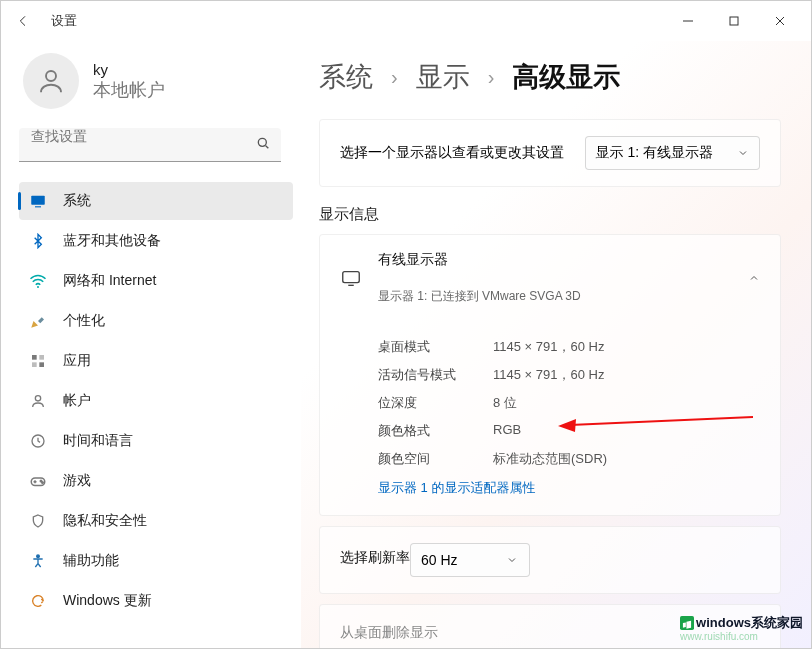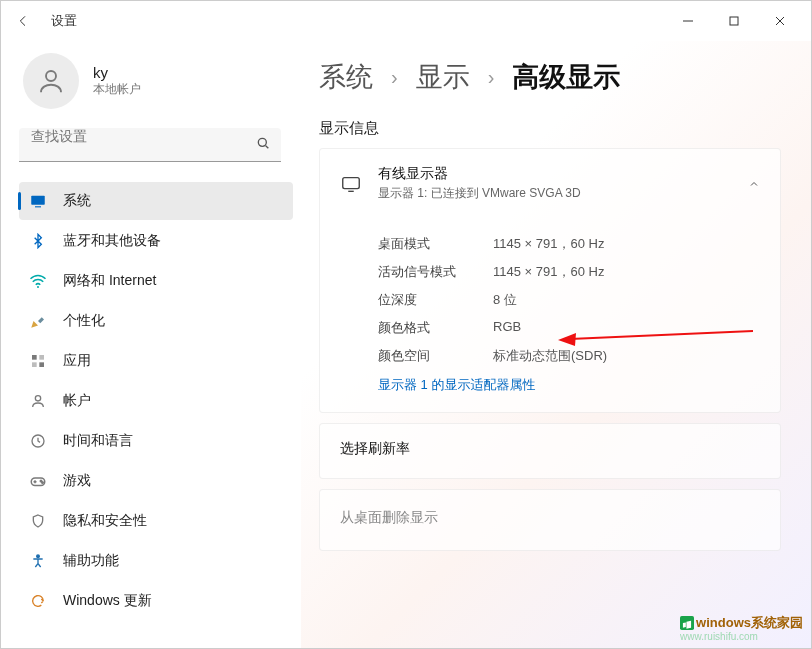--- a/index.html
+++ b/index.html
@@ -12,21 +12,21 @@
 .winbtns { display:flex; }
 .winbtn { width:46px; height:32px; display:flex; align-items:center; justify-content:center; cursor:pointer; }
 .winbtn svg { width:10px; height:10px; }
 
 .layout { display:flex; height:calc(100% - 40px); }
 .sidebar { width:300px; padding:12px 8px 8px 18px; display:flex; flex-direction:column; }
 .profile { display:flex; align-items:center; gap:14px; margin-bottom:18px; padding-left:4px; }
 .avatar { width:56px; height:56px; border-radius:50%; background:#ececec; display:flex; align-items:center; justify-content:center; }
 .avatar svg { width:30px; height:30px; stroke:#7a7a7a; }
 .profile-name { font-size:15px; color:#222; }
-.profile-sub { font-size:12px; color:#777; }
+.profile-sub { font-size:18px; color:#777; }
 
 .search { position:relative; margin-bottom:20px; width:262px; }
 .search input { width:100%; height:34px; border:none; border-bottom:1px solid #999; background:#f6f6f6; border-radius:4px 4px 0 0; padding:0 36px 16px 12px; font-size:14px; outline:none; }
 .search input::placeholder { color:#777; }
 .search .sico { position:absolute; right:10px; top:8px; width:16px; height:16px; color:#555; }
 
 .nav { display:flex; flex-direction:column; gap:2px; }
 .nav-item { display:flex; align-items:center; height:38px; border-radius:4px; padding:0 10px; gap:16px; cursor:pointer; font-size:14px; color:#222; position:relative; }
 .nav-item.active { background:#eaeaea; }
 .nav-item.active::before { content:""; position:absolute; left:-1px; top:10px; bottom:10px; width:3px; background:#0067c0; border-radius:2px; }
@@ -44,41 +44,41 @@
 .card-row .spacer { flex:1; }
 
 .select { border:1px solid rgba(0,0,0,.15); background:#fdfdfd; border-radius:4px; height:34px; display:flex; align-items:center; padding:0 10px; gap:24px; cursor:pointer; font-size:14px; }
 .chev { width:12px; height:12px; }
 
 .section-title { font-size:15px; color:#222; margin:18px 0 10px; }
 
 .exp-head { display:flex; align-items:center; gap:16px; padding:16px 20px; }
 .exp-ico { width:22px; height:22px; }
 .exp-titles .t { font-size:14px; color:#111; }
-.exp-titles .s { font-size:12px; color:#666; margin-top:2px; }
+.exp-titles .s { font-size:12px; color:#666; margin-top:19px; }
 .exp-head .spacer { flex:1; }
 
 .exp-body { padding:16px 20px 18px 58px; border-top:1px solid transparent; }
 .kv { display:flex; font-size:13px; margin-bottom:10px; }
 .kv .k { width:115px; color:#444; }
 .kv .v { color:#555; }
 
 .link { color:#0067c0; font-size:13px; cursor:pointer; text-decoration:none; }
 
 .refresh-card .rhead { display:flex; padding:16px 20px; align-items:center; }
 .rtexts .t { font-size:14px; color:#111; margin-bottom:4px; }
 .rtexts .d { font-size:12px; color:#666; max-width:280px; line-height:1.5; }
 
 .remove-card { padding:16px 20px; font-size:12px; color:#666; line-height:1.7; }
 .remove-card .t { font-size:14px; color:#111; margin-bottom:4px; }
 
 .arrow-anno { position:absolute; pointer-events:none; }
 
 .wm { position:absolute; right:8px; bottom:6px; font-size:13px; line-height:1.15; text-align:left; pointer-events:none; }
-.wm .l1 { color:#a16207; font-weight:700; }
+.wm .l1 { color:#0f172a; font-weight:700; }
 .wm .l2 { color:#9fd9b3; font-size:10px; }
 .wm svg { vertical-align:middle; margin-right:2px; }
 </style>
 </head>
 <body>
 
 <div class="titlebar">
   <div class="back">
     <svg width="16" height="16" viewBox="0 0 24 24" fill="none" stroke="#333" stroke-width="1.5">
         <path d="M15 5l-7 7 7 7"></path>
@@ -234,20 +234,32 @@
 
   <main class="content">
     <div class="breadcrumb">
       <span class="bc">系统</span>
       <span class="sep">›</span>
       <span class="bc">显示</span>
       <span class="sep">›</span>
       <span class="bc current">高级显示</span>
     </div>
 
+    <div class="card">
+      <div class="card-row">
+        <span class="label">选择一个显示器以查看或更改其设置</span>
+        <div class="spacer"></div>
+        <div class="select">
+          <span>显示 1: 有线显示器</span>
+          <svg class="chev" viewBox="0 0 24 24" fill="none" stroke="#555" stroke-width="2">
+              <path d="M6 9l6 6 6-6"></path>
+            </svg>
+        </div>
+      </div>
+    </div>
 
     <div class="section-title">显示信息</div>
 
     <div class="card" style="position:relative;">
       <div class="exp-head">
         <svg class="exp-ico" viewBox="0 0 24 24" fill="none" stroke="#444" stroke-width="1.5">
             <rect x="3" y="5" width="18" height="12" rx="2"></rect>
             <path d="M9 20h6"></path>
           </svg>
         <div class="exp-titles">
@@ -287,20 +299,27 @@
           <polygon points="0,13 18,6 17,19" fill="#e11"></polygon>
         </svg>
     </div>
 
     <div class="card refresh-card">
       <div class="rhead">
         <div class="rtexts">
           <div class="t">选择刷新率</div>
         </div>
         <div class="spacer"></div>
+        <div class="select" style="min-width:120px;">
+          <span>60 Hz</span>
+          <div class="spacer"></div>
+          <svg class="chev" viewBox="0 0 24 24" fill="none" stroke="#555" stroke-width="2">
+              <path d="M6 9l6 6 6-6"></path>
+            </svg>
+        </div>
       </div>
     </div>
 
     <div class="card remove-card" style="color:#888;">
       <div class="t" style="color:#888;">从桌面删除显示</div>
 
     </div>
   </main>
 </div>
 

